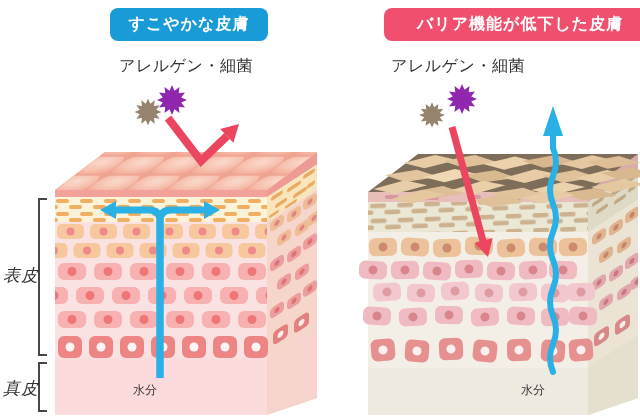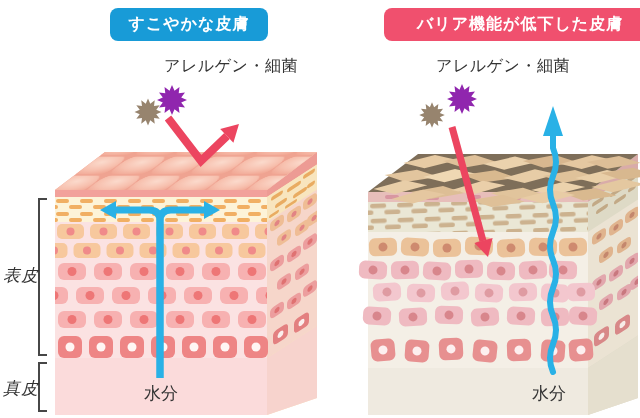--- a/index.html
+++ b/index.html
@@ -7,27 +7,27 @@
          font-family:"DejaVu Sans",sans-serif;}
   .stage svg{position:absolute;display:block;}
   .skin-left{left:30px;top:80px;}
   .skin-right{left:355px;top:80px;}
   .badge{position:absolute;display:flex;align-items:center;justify-content:center;
          box-sizing:border-box;height:33px;border-radius:8px;color:#fff;
          font-size:16px;font-weight:bold;letter-spacing:1px;white-space:nowrap;}
   .badge-left{left:110px;top:8px;width:158px;background:var(--badge-blue);}
   .badge-right{left:384px;top:8px;width:272px;background:var(--badge-pink);}
   .lbl{position:absolute;color:var(--label-text);white-space:nowrap;}
-  .allergen-label{font-size:16px;letter-spacing:0.5px;margin-left:45px;}
+  .allergen-label{font-size:16px;letter-spacing:0.5px;}
   .al-left{left:119px;top:56px;}
   .al-right{left:391px;top:56px;}
   .anat-label{font-size:17px;letter-spacing:1px;font-style:italic;}
   .epidermis{left:3px;top:264px;}
   .dermis{left:3px;top:377px;}
-  .moisture-label{font-size:17px;width:56px;text-align:center;}
+  .moisture-label{font-size:12px;width:56px;text-align:left;}
   .m-left{left:133px;top:382px;}
   .m-right{left:521px;top:382px;}
   .bracket{position:absolute;width:9px;box-sizing:border-box;
            border-left:2px solid #474747;border-top:2px solid #474747;border-bottom:2px solid #474747;}
   .bracket-epidermis{left:38px;top:198px;height:158px;}
   .bracket-dermis{left:38px;top:362px;height:50px;}
 </style>
 </head>
 <body>
 

